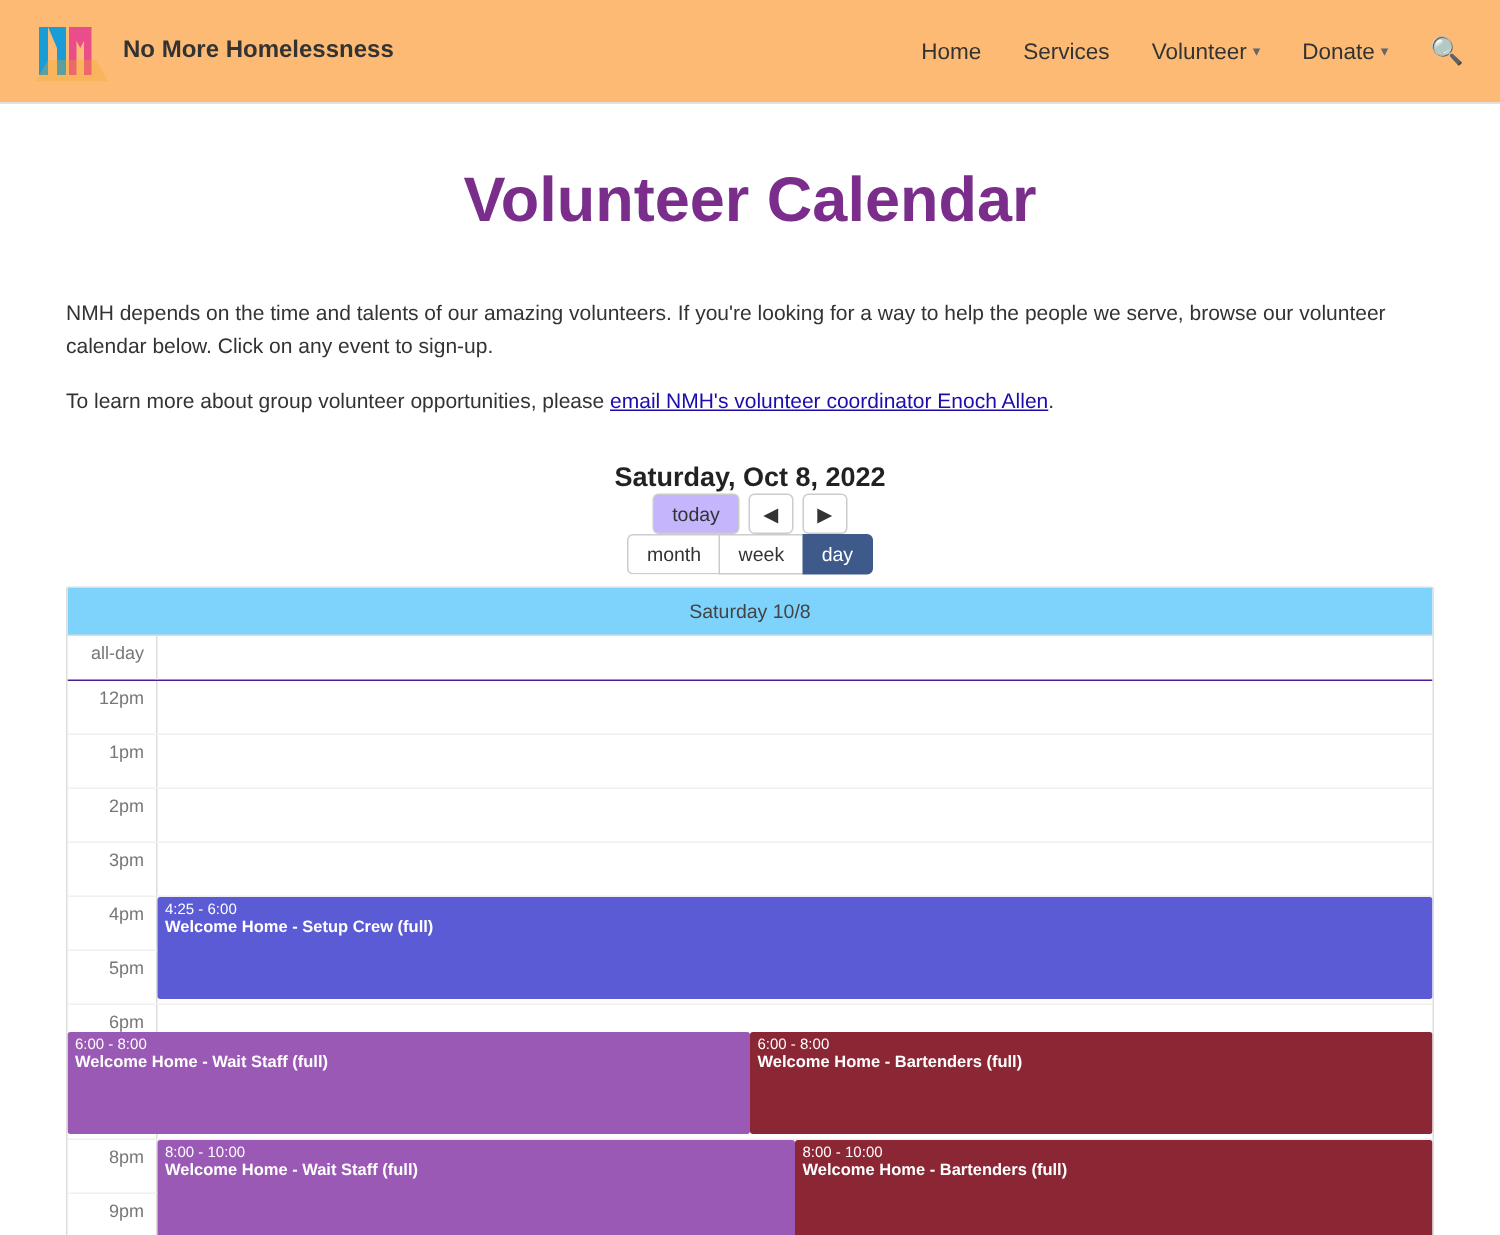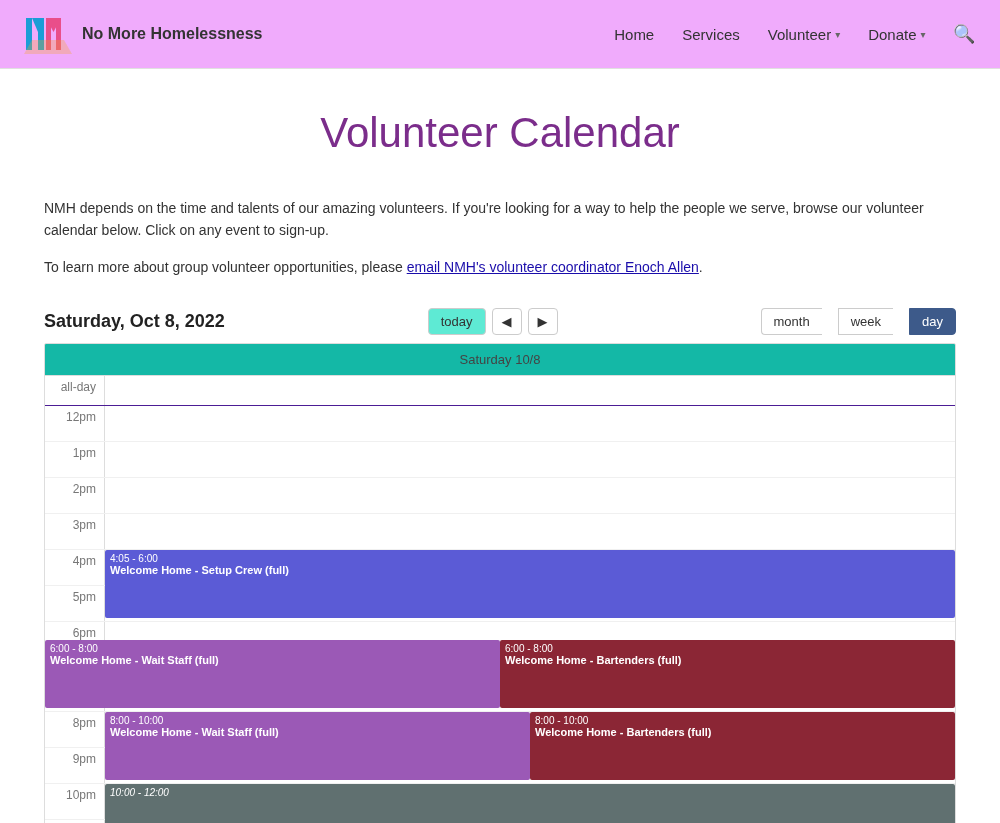--- a/index.html
+++ b/index.html
@@ -5,21 +5,21 @@
     * { box-sizing: border-box; margin: 0; padding: 0; }
     body { font-family: Arial, sans-serif; background: #fff; color: #333; font-size: 14px; }
 
     
     header {
       display: flex;
       align-items: center;
       justify-content: space-between;
       padding: 10px 24px;
       border-bottom: 1px solid #e0e0e0;
-      background: #f0abfc;
+      background: #fdba74;
     }
     .logo-area {
       display: flex;
       align-items: center;
       gap: 10px;
     }
     .logo-box {
       width: 48px;
       height: 48px;
       display: flex;
@@ -56,73 +56,73 @@
     
     main {
       max-width: 960px;
       margin: 0 auto;
       padding: 20px 24px 40px;
     }
 
     .page-title {
       text-align: center;
       font-size: 42px;
-      font-weight: normal;
+      font-weight: bold;
       color: #7b2d8b;
       margin: 20px 0 40px;
     }
 
     .intro-text {
       font-size: 14px;
       line-height: 1.6;
       color: #333;
       margin-bottom: 14px;
     }
     .intro-text a {
       color: #1a0dab;
     }
 
     
     .calendar-controls {
       display: flex;
       align-items: center;
       justify-content: space-between;
       margin: 30px 0 8px;
+      flex-direction: column;
     }
     .calendar-date-label {
       font-size: 18px;
       font-weight: bold;
       color: #222;
     }
     .nav-buttons {
       display: flex;
       align-items: center;
       gap: 6px;
     }
     .btn-today {
       padding: 5px 12px;
       border: 1px solid #ccc;
-      background: #5eead4;
+      background: #c4b5fd;
       border-radius: 4px;
       cursor: pointer;
       font-size: 13px;
       color: #333;
     }
     .btn-arrow {
       padding: 5px 9px;
       border: 1px solid #ccc;
       background: #fff;
       border-radius: 4px;
       cursor: pointer;
       font-size: 13px;
       color: #333;
     }
     .view-buttons {
       display: flex;
-      gap: 16px;
     }
     .btn-view {
       padding: 5px 12px;
       border: 1px solid #ccc;
       background: #fff;
       cursor: pointer;
       font-size: 13px;
       color: #333;
     }
     .btn-view:first-child { border-radius: 4px 0 0 4px; border-right: none; }
@@ -134,21 +134,21 @@
       border-color: #3d5a8a;
     }
 
     
     .calendar-wrapper {
       border: 1px solid #ddd;
       border-radius: 2px;
       overflow: hidden;
     }
     .calendar-header-row {
-      background: #14b8a6;
+      background: #7dd3fc;
       border-bottom: 1px solid #ddd;
       text-align: center;
       padding: 8px;
       font-size: 13px;
       color: #444;
     }
     .calendar-body {
       display: flex;
       flex-direction: column;
     }
@@ -291,21 +291,21 @@
             <div class="time-cell" style="position: relative; min-height: 35px;"></div>
           </div>
           <div class="time-row" style="min-height: 35px;">
             <div class="time-label">3pm</div>
             <div class="time-cell" style="position: relative; min-height: 35px;"></div>
           </div>
           <div class="time-row" style="min-height: 35px;">
             <div class="time-label">4pm</div>
             <div class="time-cell" style="position: relative; min-height: 35px;">
               <div class="event-block" style="background-color: rgb(91, 91, 214); top: 0px; left: 0%; width: 100%; height: 68px; z-index: 3; position: absolute;">
-                <div class="event-time">4:05 - 6:00</div>
+                <div class="event-time">4:25 - 6:00</div>
                 <div class="event-title">Welcome Home - Setup Crew (full)</div>
               </div>
             </div>
           </div>
           <div class="time-row" style="min-height: 35px;">
             <div class="time-label">5pm</div>
             <div class="time-cell" style="position: relative; min-height: 35px;"></div>
           </div>
           <div class="time-row" style="min-height: 35px; flex-direction: column;">
             <div class="time-label">6pm</div>

